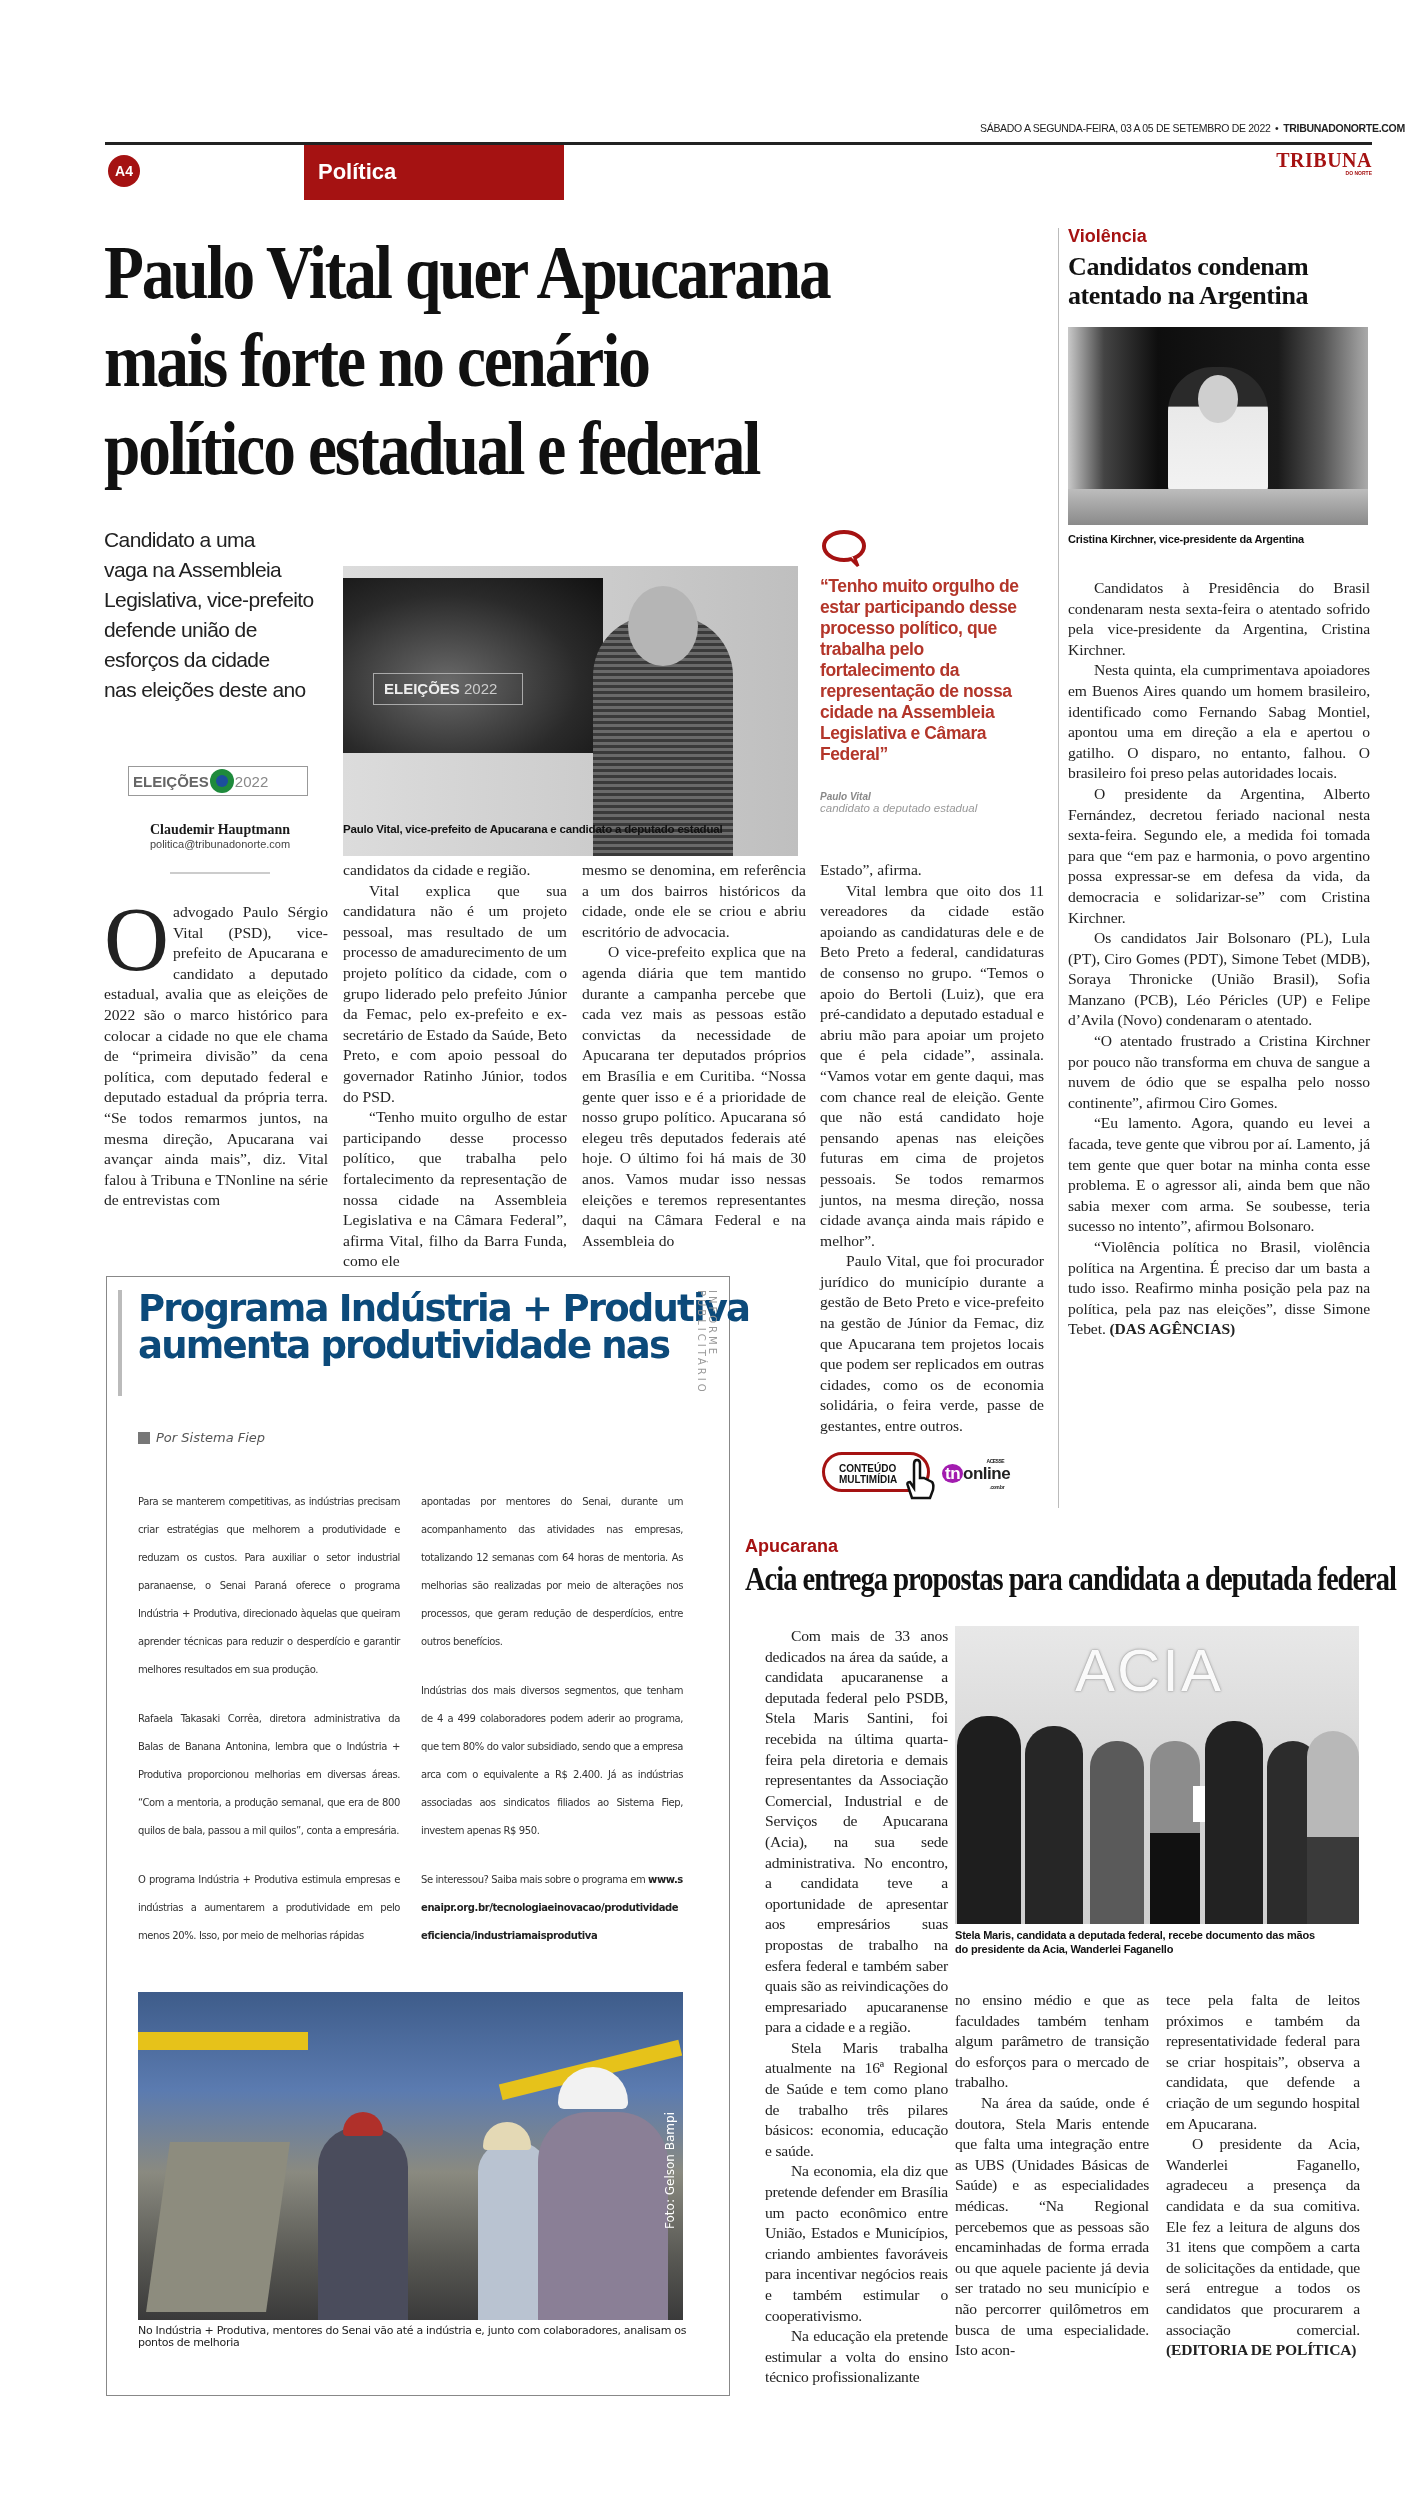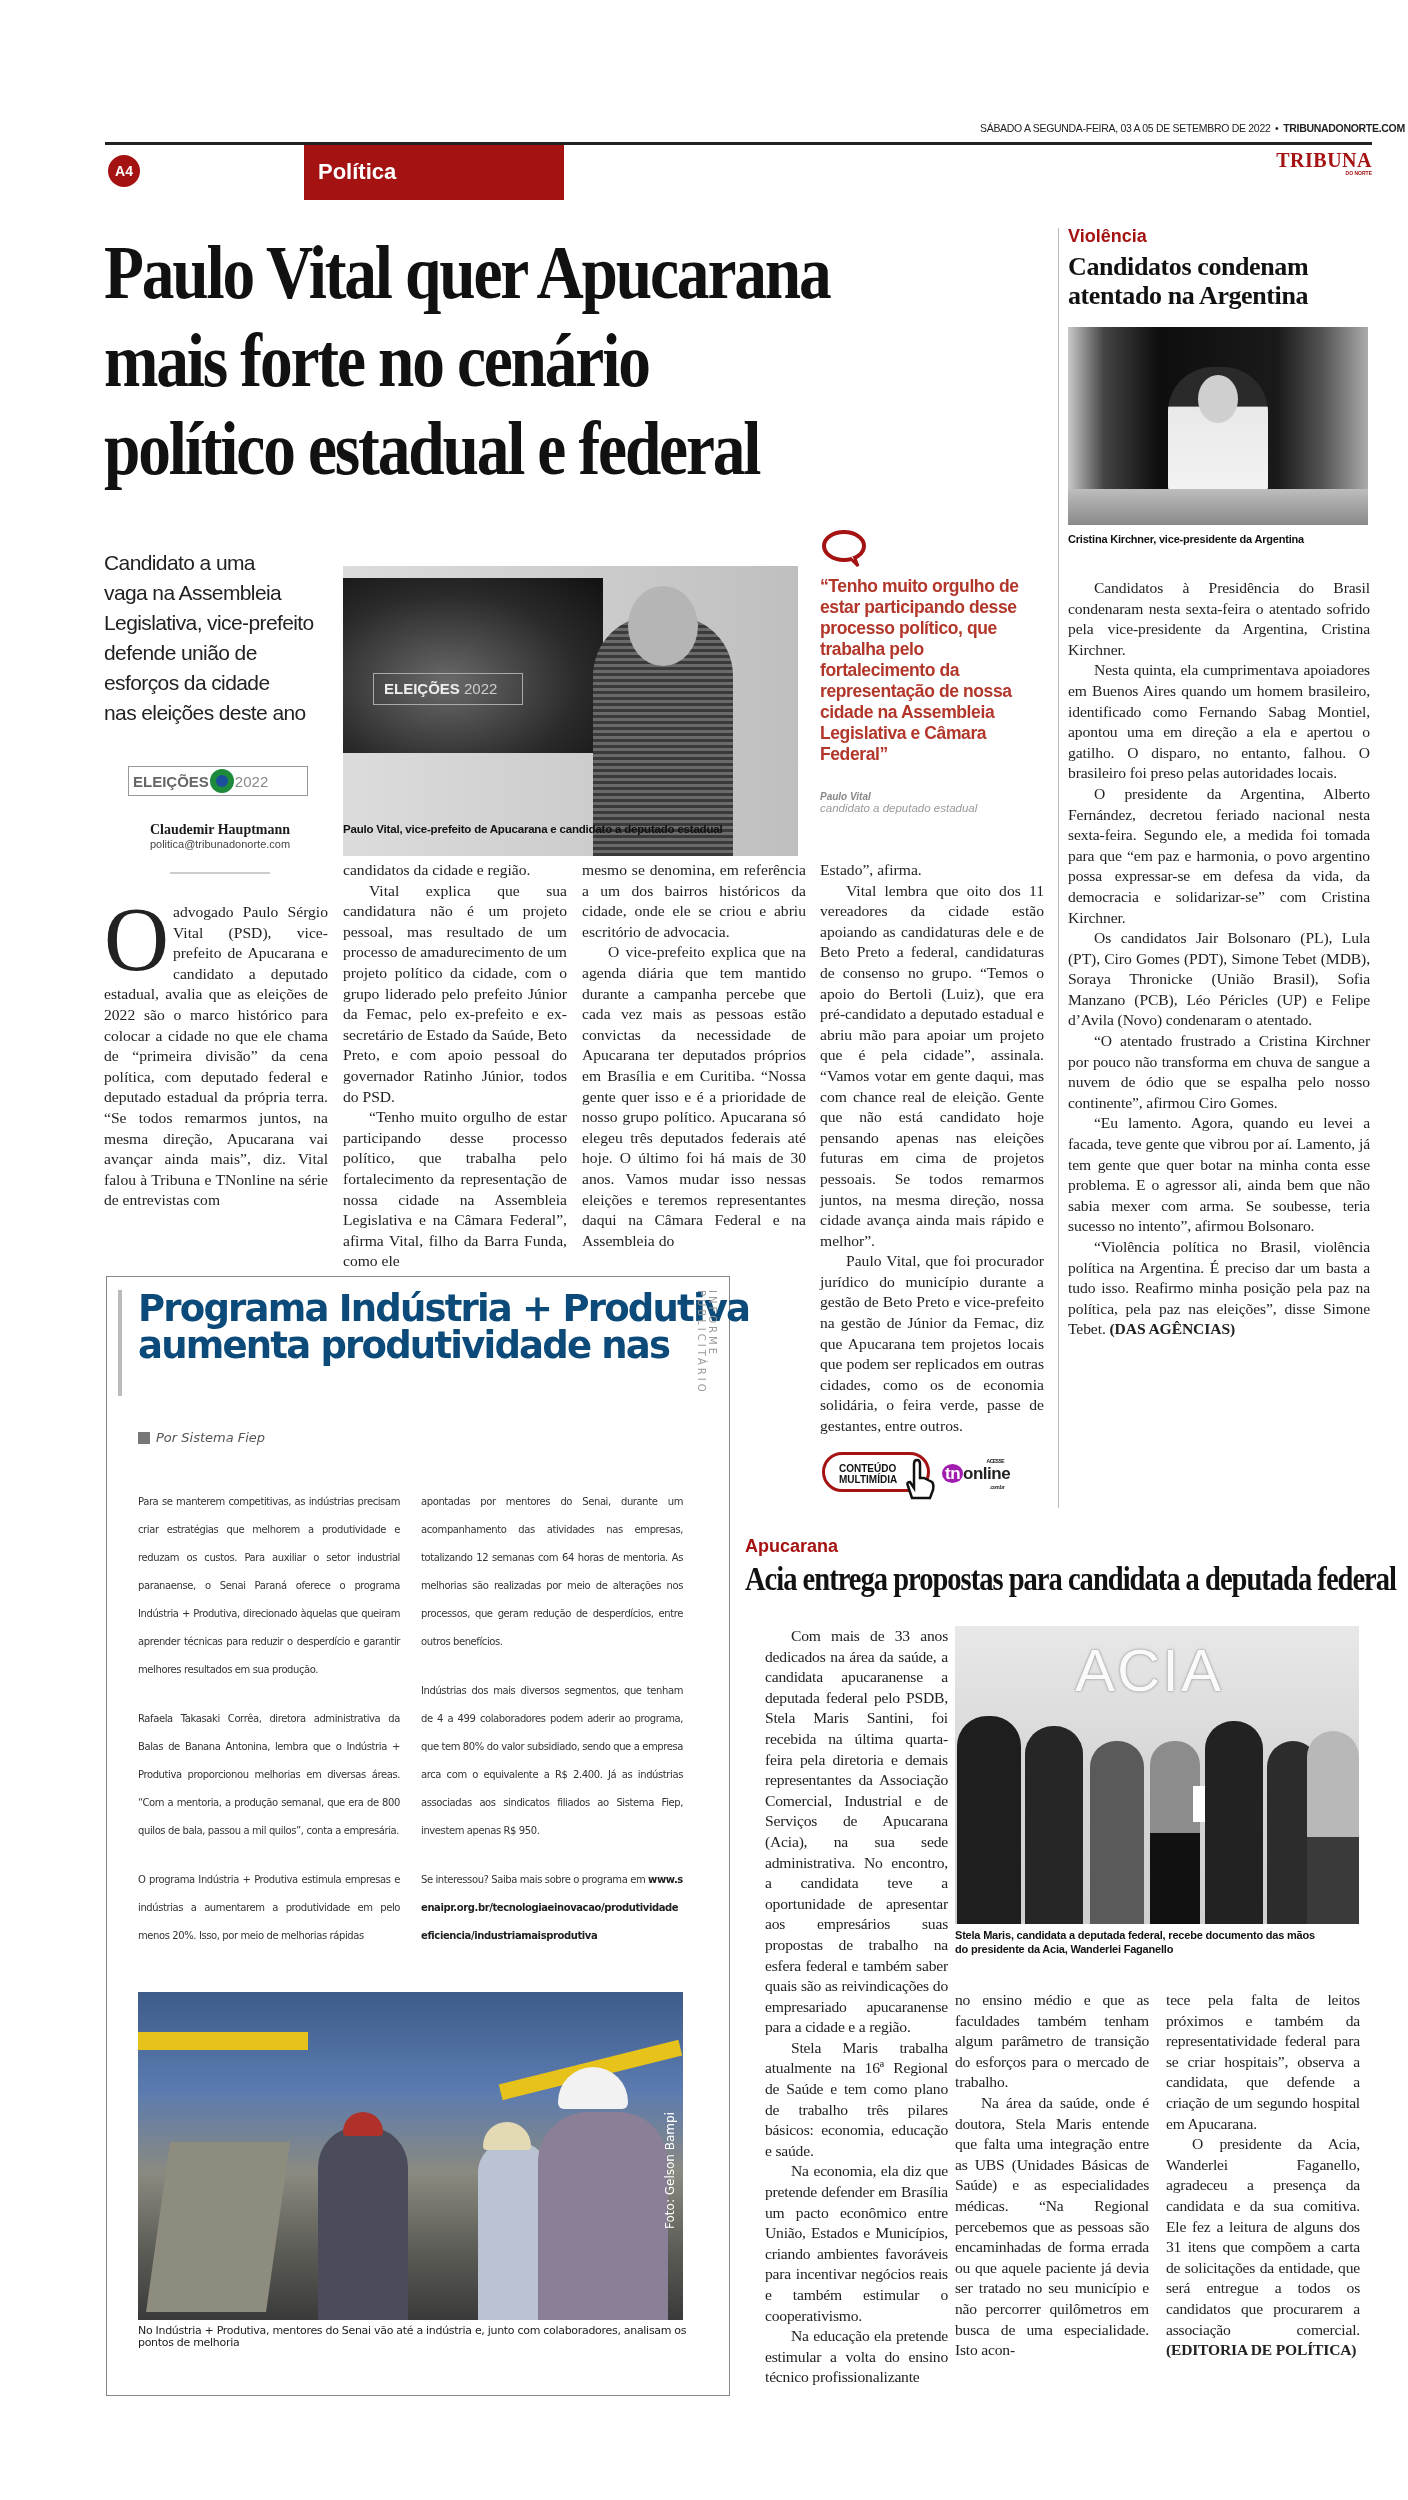--- a/index.html
+++ b/index.html
@@ -34,21 +34,21 @@
   <div class="serif" style="font-size:20px; font-weight:900; color:#a51212; letter-spacing:0.5px; line-height:20px;">TRIBUNA</div>
   <div class="cond" style="font-size:5px; font-weight:bold; color:#a51212;">DO NORTE</div>
 </div>
 
 <div class="abs serif" style="left:104px; top:228px; width:930px; font-size:76px; font-weight:bold; line-height:88px; letter-spacing:-2.5px; color:#111; transform:scaleX(0.86); transform-origin:left top; white-space:nowrap;">
   <div>Paulo Vital quer Apucarana</div>
   <div>mais forte no cenário</div>
   <div>político estadual e federal</div>
 </div>
 
-<div class="abs cond" style="left:104px; top:548px; width:230px; font-size:21px; line-height:30px; color:#222; letter-spacing:-0.6px;">
+<div class="abs cond" style="left:104px; top:525px; width:230px; font-size:21px; line-height:30px; color:#222; letter-spacing:-0.6px;">
   <div>Candidato a uma</div>
   <div>vaga na Assembleia</div>
   <div>Legislativa, vice-prefeito</div>
   <div>defende união de</div>
   <div>esforços da cidade</div>
   <div>nas eleições deste ano</div>
 </div>
 
 <div class="abs" style="left:128px; top:766px; width:180px; height:30px; border:1px solid #999; display:flex; align-items:center; padding-left:4px;">
   <span class="cond" style="font-size:15px; font-weight:bold; color:#666;">ELEIÇÕES</span>

